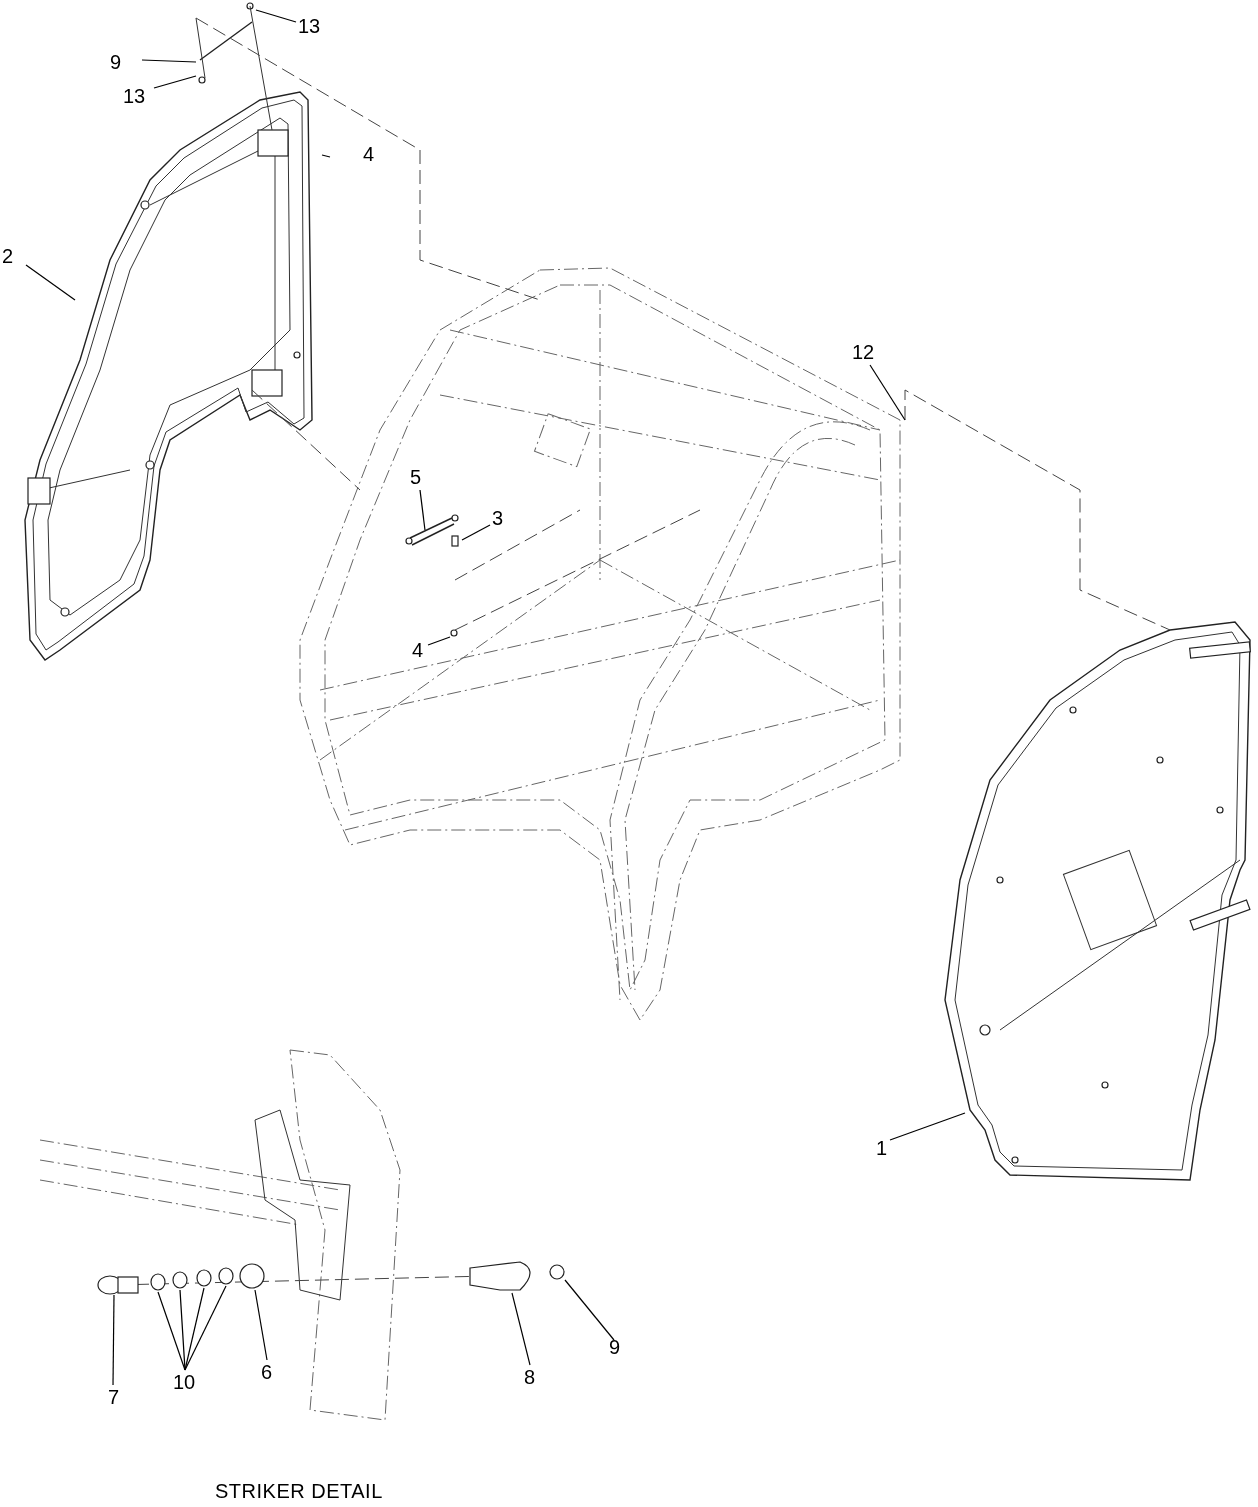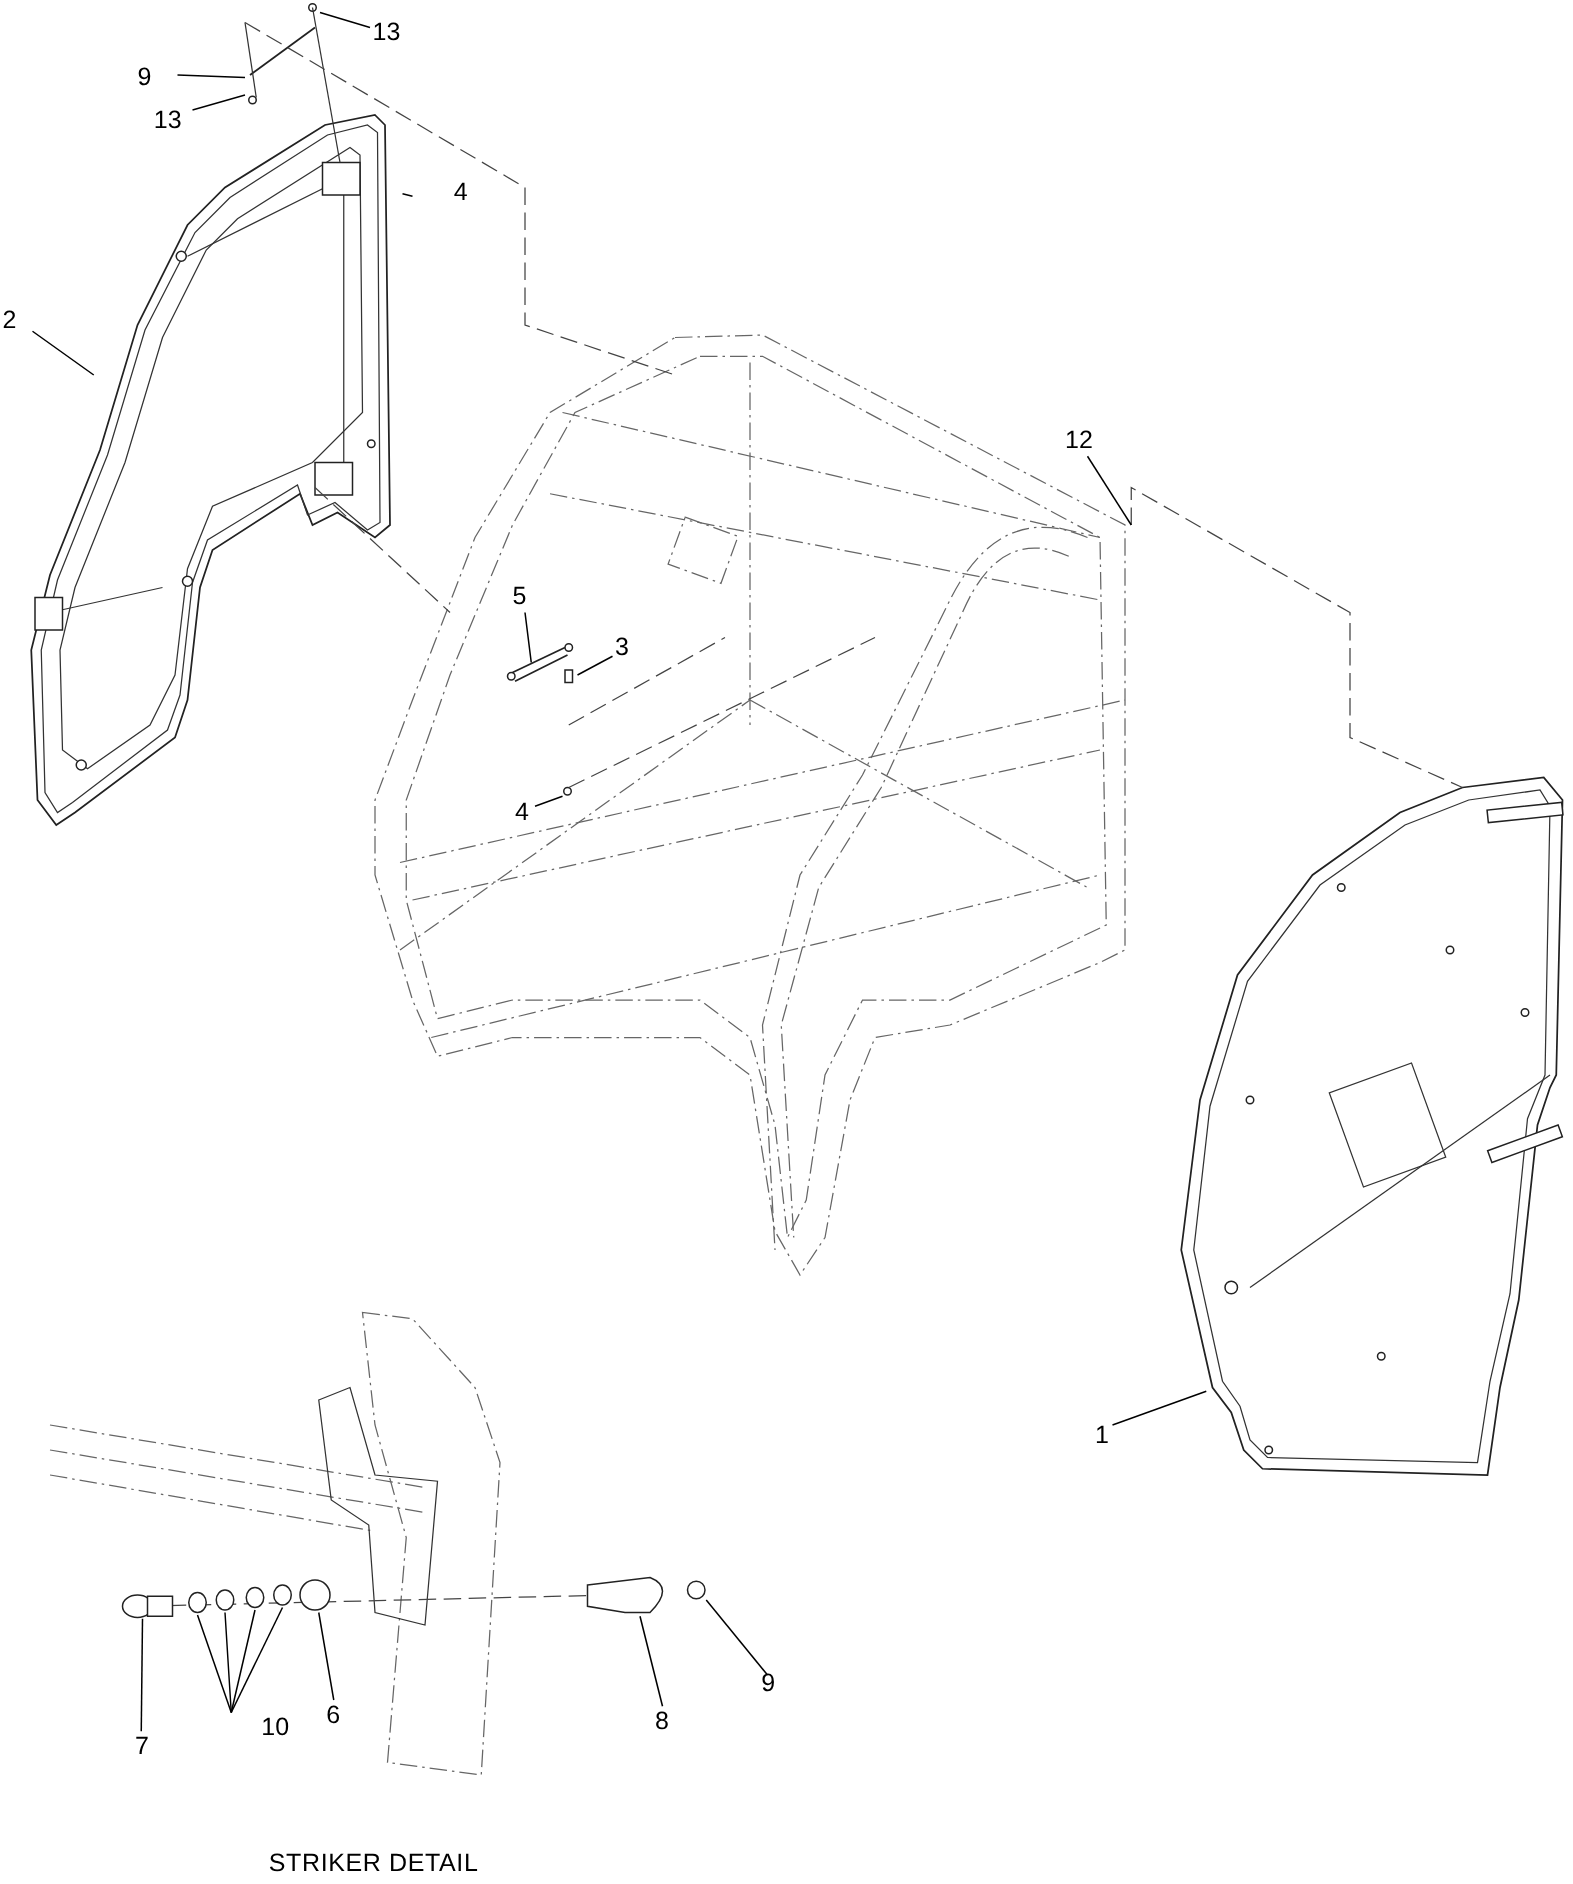--- a/index.html
+++ b/index.html
@@ -137,19 +137,19 @@
   <span class="callout" style="left:110px;top:52px;">9</span>
   <span class="callout" style="left:123px;top:86px;">13</span>
   <span class="callout" style="left:363px;top:144px;">4</span>
   <span class="callout" style="left:2px;top:246px;">2</span>
   <span class="callout" style="left:852px;top:342px;">12</span>
   <span class="callout" style="left:410px;top:467px;">5</span>
   <span class="callout" style="left:492px;top:508px;">3</span>
   <span class="callout" style="left:412px;top:640px;">4</span>
   <span class="callout" style="left:876px;top:1138px;">1</span>
   <span class="callout" style="left:108px;top:1387px;">7</span>
-  <span class="callout" style="left:173px;top:1372px;margin-left:36px;">10</span>
+  <span class="callout" style="left:173px;top:1372px;">10</span>
   <span class="callout" style="left:261px;top:1362px;">6</span>
   <span class="callout" style="left:524px;top:1367px;">8</span>
   <span class="callout" style="left:609px;top:1337px;">9</span>
 
   <span class="caption" style="left:215px;top:1480px;">STRIKER DETAIL</span>
 </div>
 
 </body></html>

